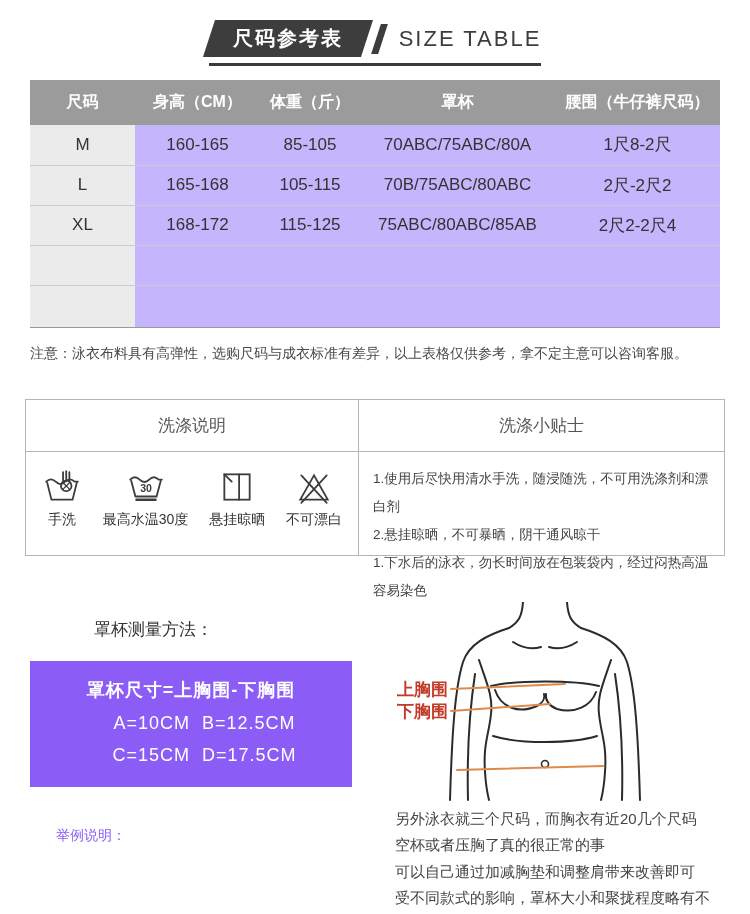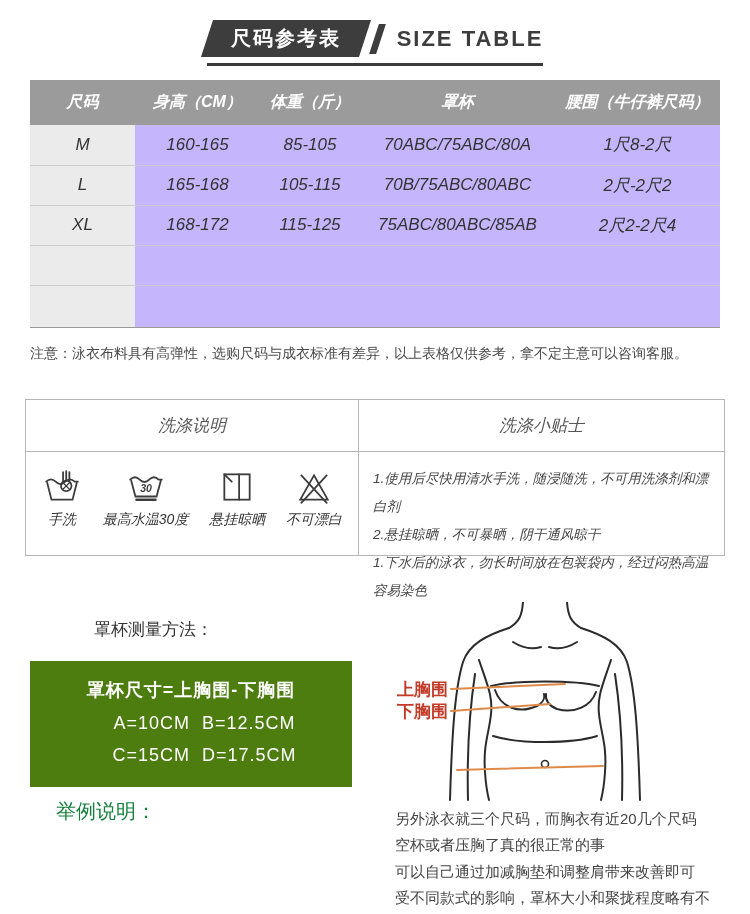--- a/index.html
+++ b/index.html
@@ -10,51 +10,51 @@
   }
   .page { position:relative; width:750px; height:914px; background:#fff; overflow:hidden; }
 
   
   .hdr { display:flex; justify-content:center; padding-top:20px; }
   .hdr-inner { display:inline-flex; align-items:center; border-bottom:3px solid #3a3a3a; padding-bottom:6px; }
   .badge { background:#3d3d3d; color:#fff; font-size:20px; font-weight:bold;
            padding:5px 24px; transform:skewX(-18deg); letter-spacing:2px; }
   .badge > span { display:inline-block; transform:skewX(18deg); }
   .badge-slash { width:7px; height:30px; background:#3d3d3d; transform:skewX(-18deg); margin-left:9px; }
-  .title-en { font-size:22px; font-weight:bold; color:#3d3d3d; letter-spacing:2px; margin-left:16px; }
-
-  
-  table.size-table { width:690px; margin:14px 30px 12px; border-collapse:collapse; table-layout:fixed;font-style:italic; }
+  .title-en { font-size:22px; font-weight:normal; color:#3d3d3d; letter-spacing:2px; margin-left:16px; }
+
+  
+  table.size-table { width:690px; margin:14px 30px 12px; border-collapse:collapse; table-layout:fixed; }
   .size-table th { background:#9b9b9b; color:#fff; font-size:16px; font-weight:600; height:45px; text-align:center; }
   .size-table td { height:40px; text-align:center; font-size:17px; color:#333; border-bottom:1px solid #ccc; background:#c4b5fd; }
   .size-table td.size-col { background:#ebebeb; }
   .size-table tr.empty-row td { border-bottom:1px solid #ccc; }
   .size-table tr.last-row td { border-bottom:1px solid #999; height:42px; }
 
   .note { margin:17px 30px 0; font-size:14px; color:#4a4a4a; }
 
   
-  .wash-box { display:flex; width:700px; margin:36px 25px 0; border:1px solid #b5b5b5; height:157px;font-style:italic; }
+  .wash-box { display:flex; width:700px; margin:36px 25px 0; border:1px solid #b5b5b5; height:157px; }
   .wash-left { width:333px; border-right:1px solid #b5b5b5; }
   .wash-right { flex:1; }
   .wash-head { height:52px; line-height:52px; text-align:center; font-size:17px; color:#555; border-bottom:1px solid #b5b5b5; }
   .wash-icons { display:flex; justify-content:space-between; align-items:flex-end; padding:16px 16px 0; }
   .wash-icon-item { text-align:center; }
   .wash-icon-item svg { display:block; margin:0 auto; }
   .wash-icon-label { font-size:14px; color:#333; margin-top:5px; white-space:nowrap; }
   .wash-tips { padding:13px 12px 0 14px; font-size:13.5px; color:#444; line-height:28px; }
 
   
   .measure { display:flex; margin-top:46px; }
   .measure-left { width:395px; padding-left:30px; }
   .measure-title { font-size:17px; color:#333; margin:16px 0 0 64px; }
-  .formula-box { width:322px; height:126px; background:#4d7c0f; margin-top:20px; color:#fff; text-align:center; }
+  .formula-box { width:322px; height:126px; background:#8b5cf6; margin-top:20px; color:#fff; text-align:center; }
   .formula-head { font-weight:bold; font-size:18px; padding-top:17px; letter-spacing:1px; }
   .formula-line { font-size:18px; margin-top:11px; white-space:pre; letter-spacing:1px;padding-left:27px; }
-  .example-title { margin:11px 0 0 26px; font-size:20px; color:#15803d; }
+  .example-title { margin:40px 0 0 26px; font-size:14px; color:#8b5cf6; }
   .example-line { margin-top:25px; font-size:15.5px; color:#333; }
 
   .measure-right { position:relative; width:325px; }
   .figure-wrap { width:300px; height:200px; }
   .figure-wrap svg { display:block; }
   .red-label { font-size:17px; font-weight:bold; }
   .bottom-notes { margin-top:4px; font-size:15px; line-height:26.5px; color:#444; }
 </style>
 </head>
 <body>

